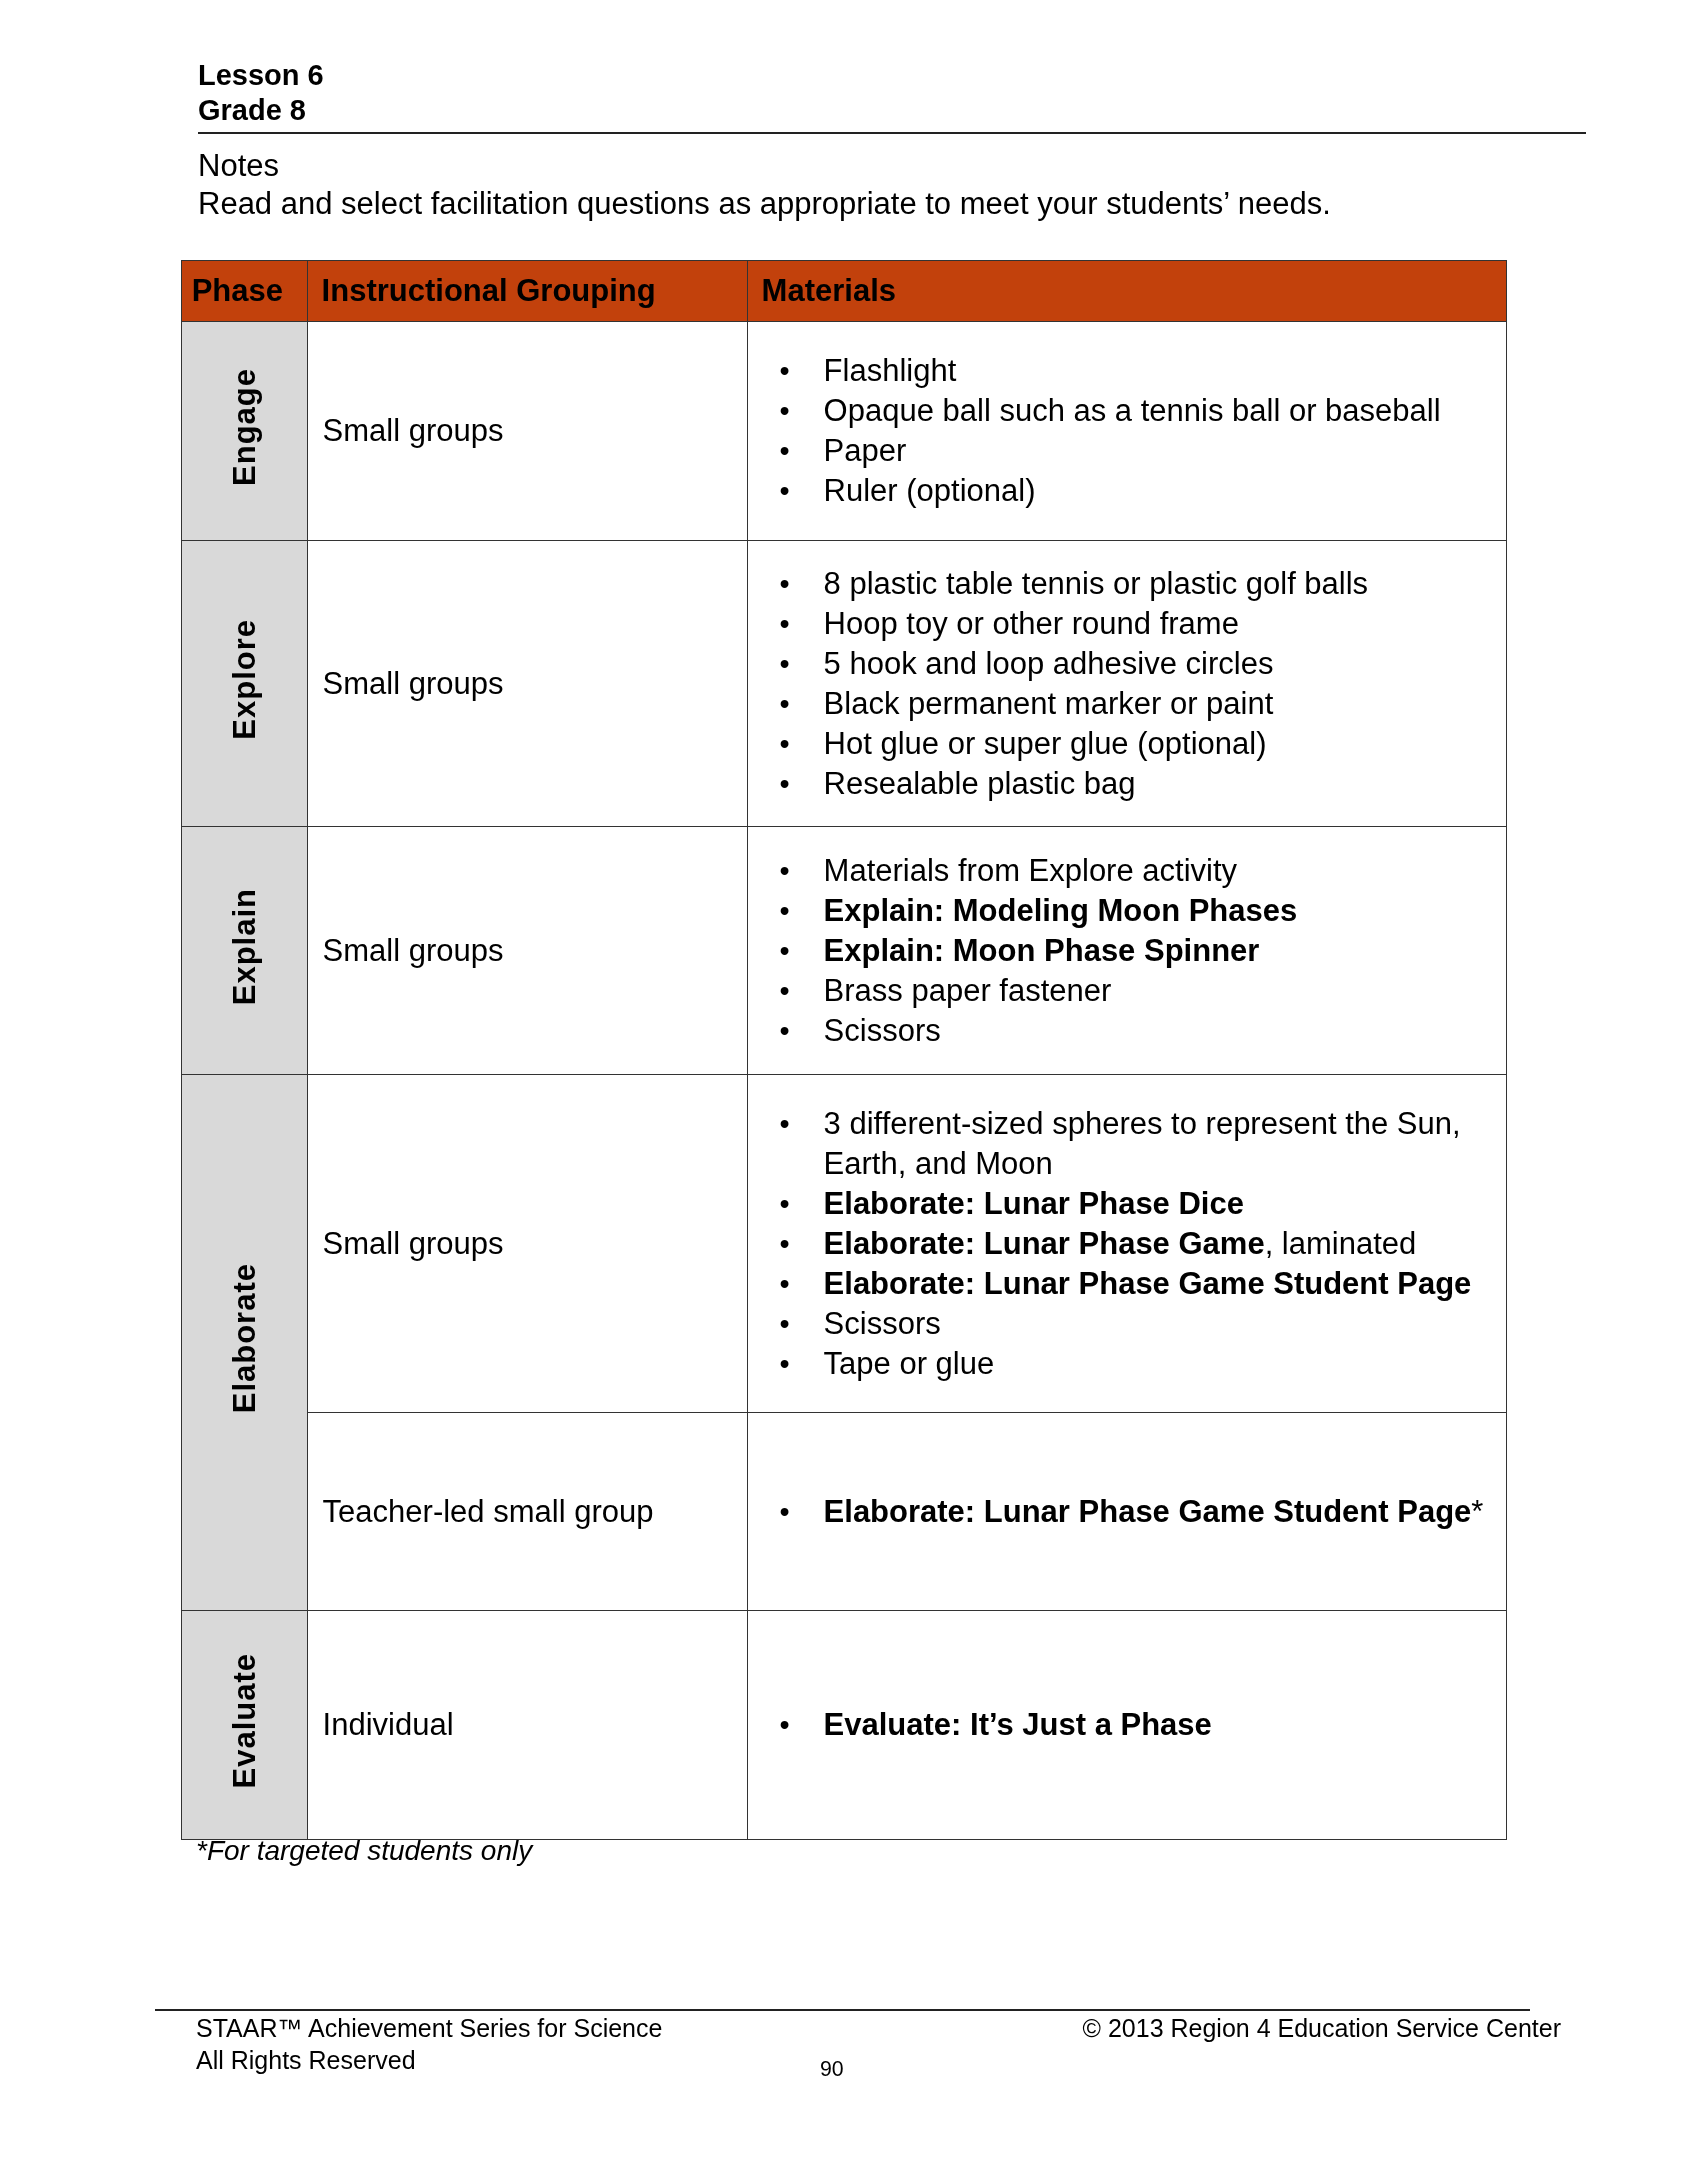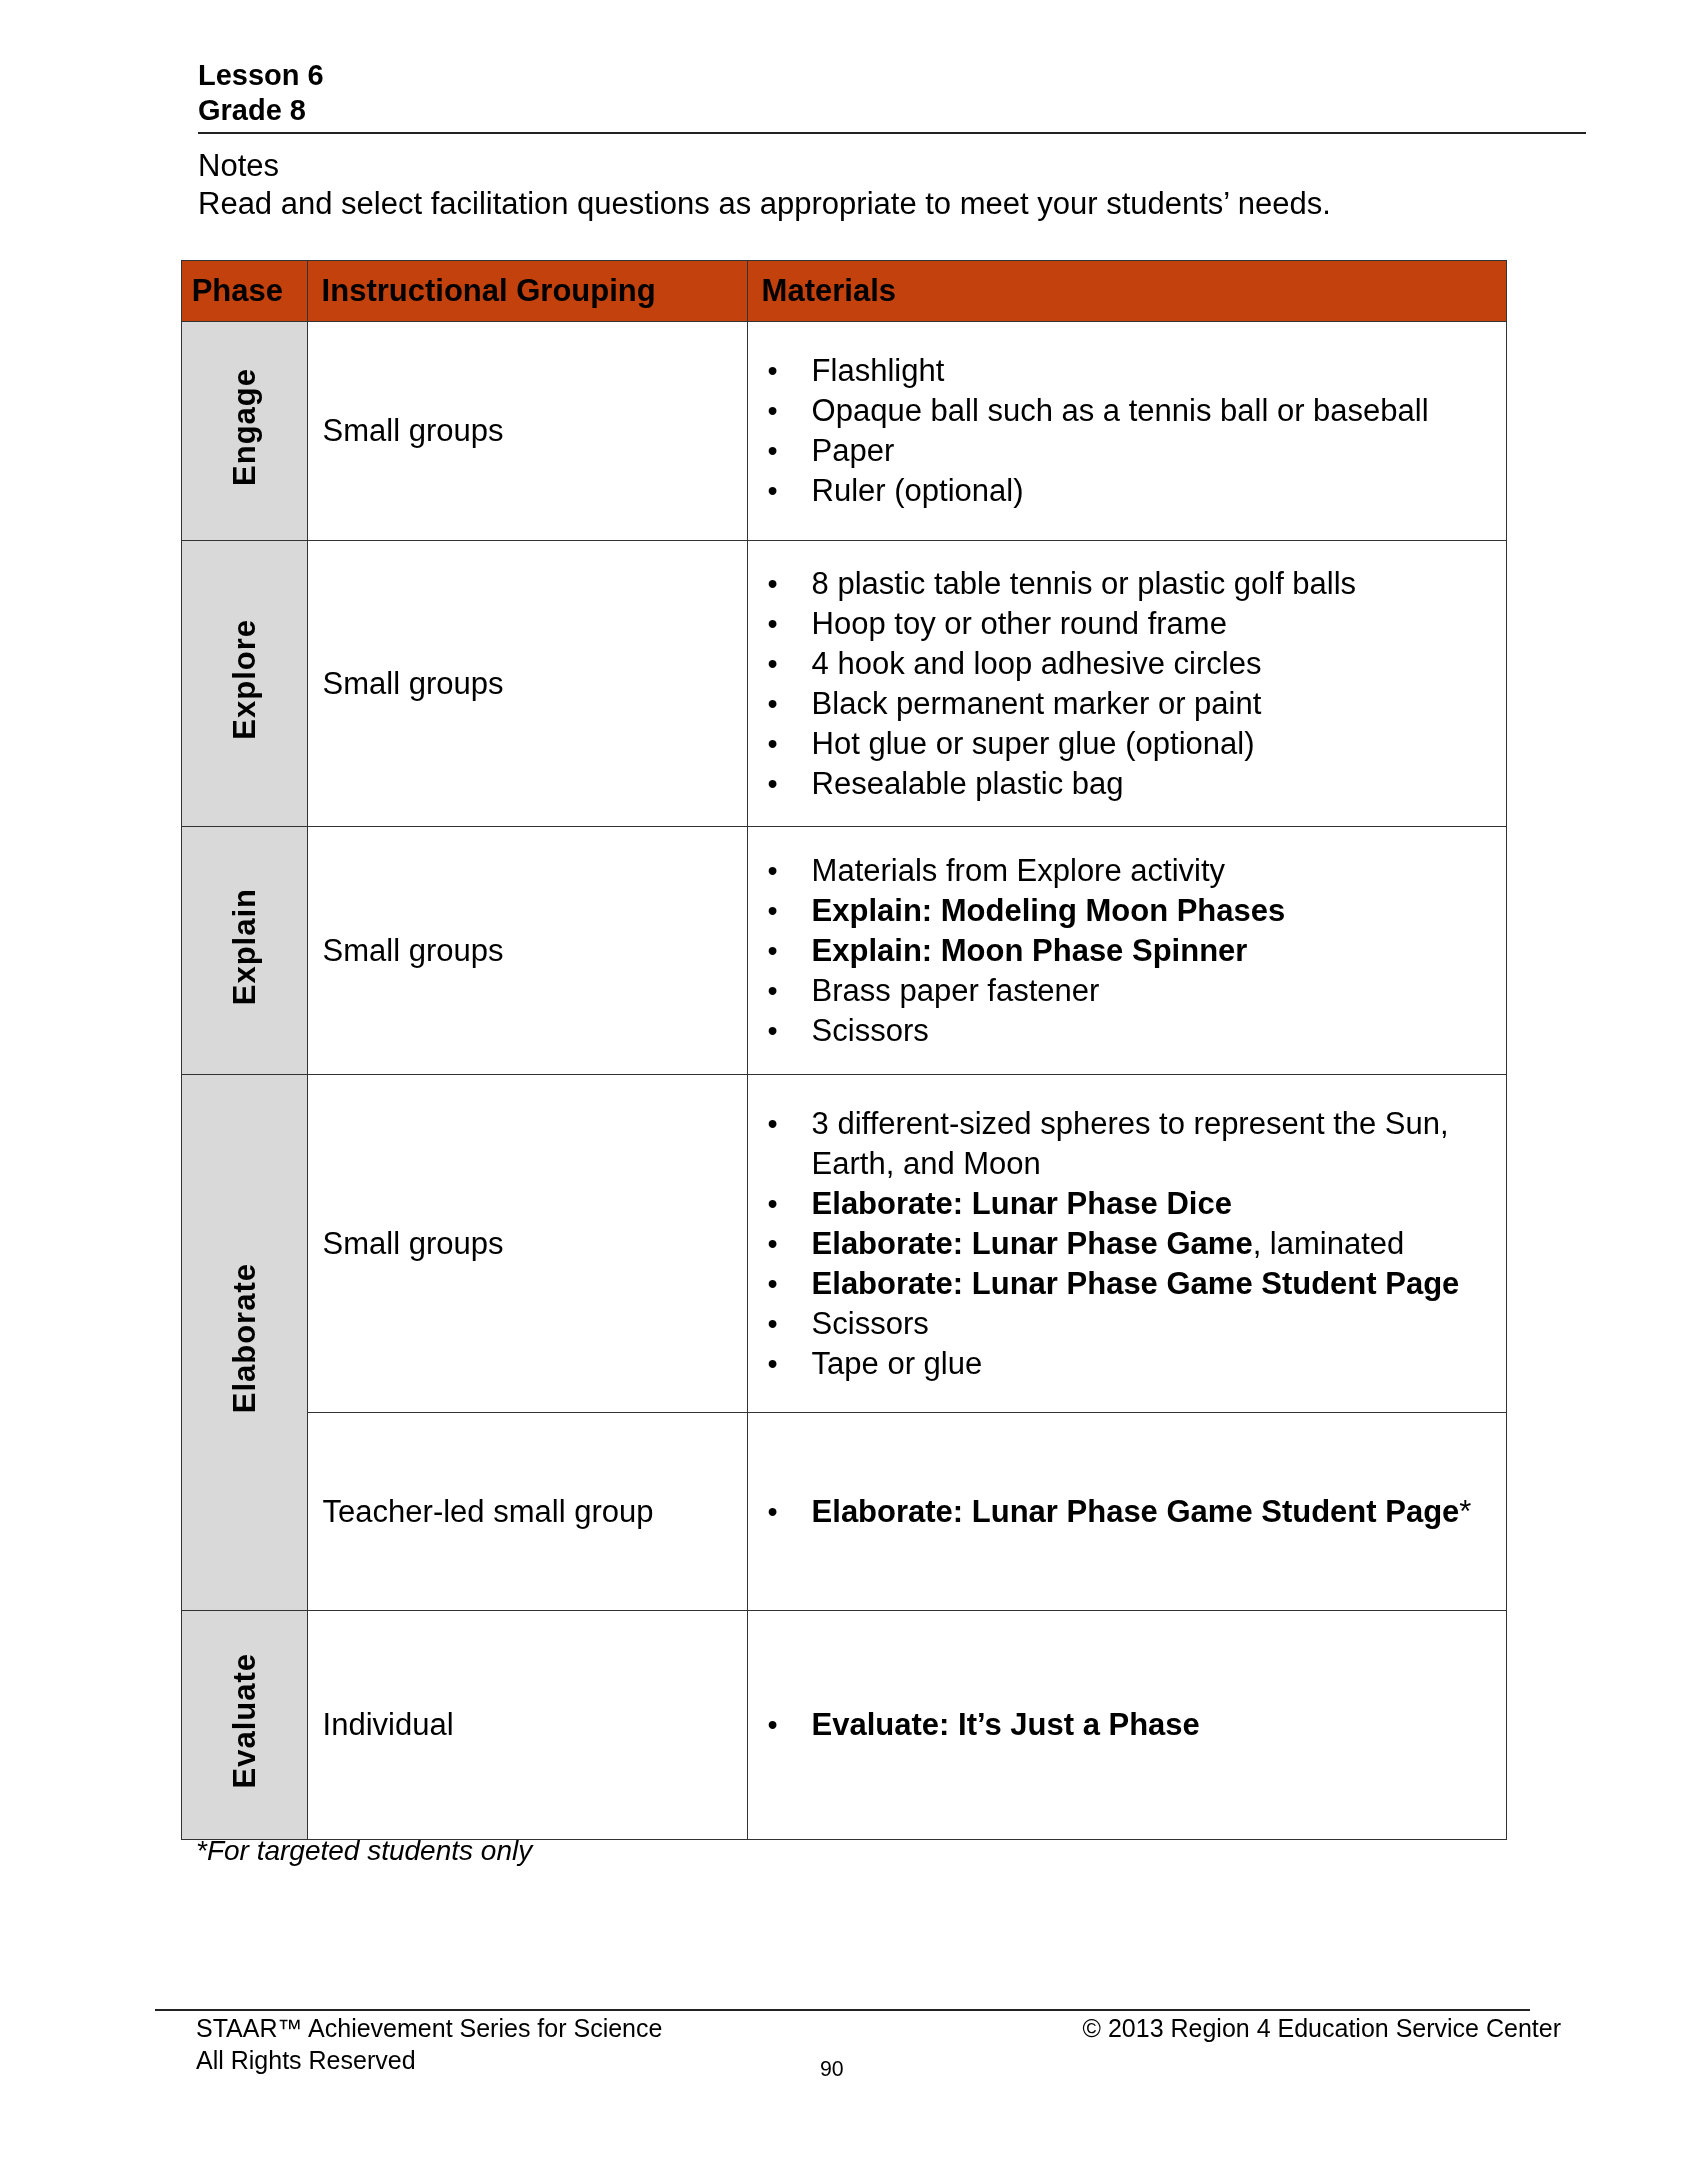--- a/index.html
+++ b/index.html
@@ -19,21 +19,21 @@
     border-collapse: collapse; table-layout: fixed;
     font-size: 31px;
   }
   table.plan td, table.plan th { border: 1.9px solid #333; padding: 0; vertical-align: middle; }
   col.c0 { width: 126px; } col.c1 { width: 440px; } col.c2 { width: 759px; }
   th { background: #c2410c; font-weight: bold; text-align: left; height: 60px; padding-left: 13.6px !important; font-size: 31px; }
   td.phase { background: #d9d9d9; text-align: center; }
   .vert { display: inline-block; writing-mode: vertical-rl; transform: rotate(180deg); font-weight: bold; font-size: 31px; letter-spacing: 1px; }
   td.grp { padding-left: 14.6px !important; }
   td.mat { padding: 0 9.7px 0 13.6px !important; }
-  ul.mats { list-style: none; margin: 0; padding: 0; }
+  ul.mats { list-style: none; margin: 12px; padding: 0; }
   ul.mats li { position: relative; padding-left: 50px; line-height: 40px; }
   ul.mats li::before { content: "\2022"; position: absolute; left: 5.8px; top: 0; font-size: 29px; }
   .b { font-weight: bold; }
   #footnote { position: absolute; left: 196px; top: 1834px; font-style: italic; font-size: 28px; line-height: 33px; text-align: right; }
   #footer-rule { position: absolute; left: 155px; width: 1375px; top: 2009px; border-top: 2.9px solid #222; }
   .ft { position: absolute; font-size: 25px; line-height: 29px; }
   #ft-series { left: 196px; top: 2014px; }
   #ft-rights { left: 196px; top: 2046px; }
   #ft-copy { right: 122px; top: 2014px; }
   #ft-page { left: 820px; top: 2055px; font-size: 21.3px; }
@@ -74,21 +74,21 @@
           </ul>
         </td>
     </tr>
     <tr style="height:286px">
       <td class="phase"><span class="vert">Explore</span></td>
       <td class="grp">Small groups</td>
       <td class="mat">
           <ul class="mats">
             <li><span>8 plastic table tennis or plastic golf balls</span></li>
             <li><span>Hoop toy or other round frame</span></li>
-            <li><span>4 hook and loop adhesive circles</span></li>
+            <li><span>5 hook and loop adhesive circles</span></li>
             <li><span>Black permanent marker or paint</span></li>
             <li><span>Hot glue or super glue (optional)</span></li>
             <li><span>Resealable plastic bag</span></li>
           </ul>
         </td>
     </tr>
     <tr style="height:248px">
       <td class="phase"><span class="vert">Explain</span></td>
       <td class="grp">Small groups</td>
       <td class="mat">

